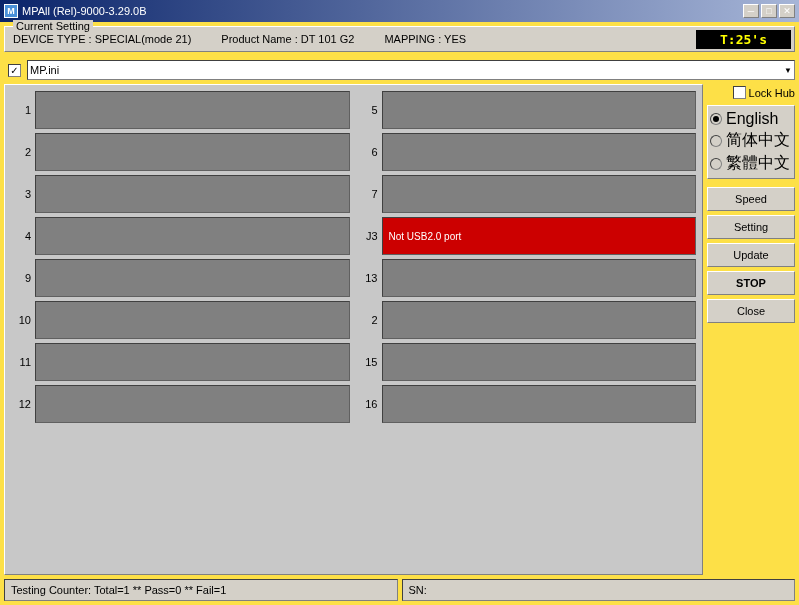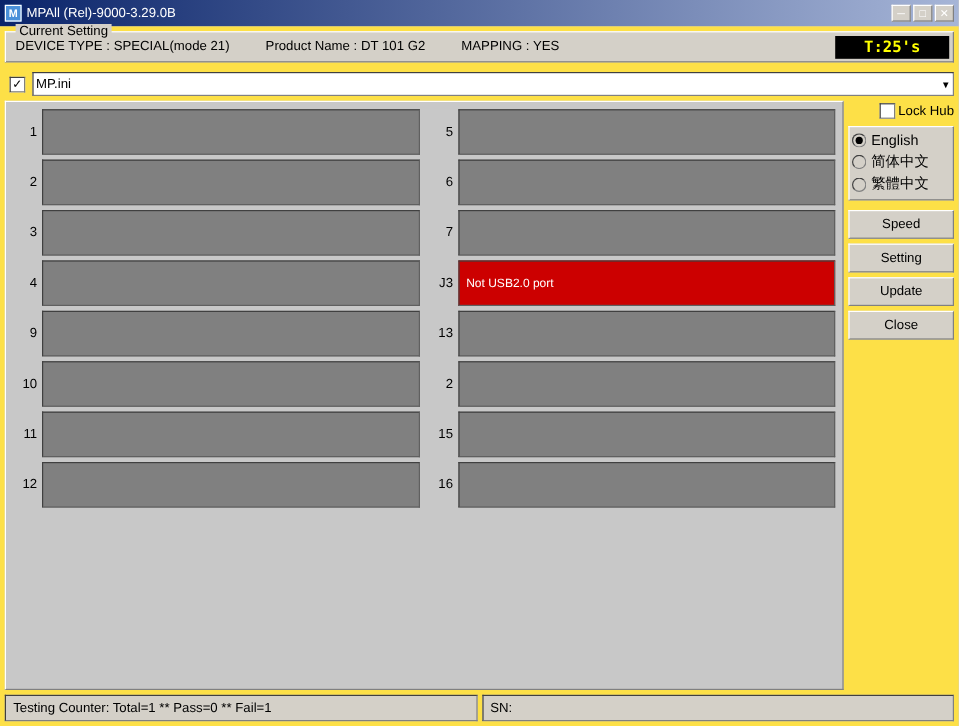--- a/index.html
+++ b/index.html
@@ -169,21 +169,21 @@
       padding: 4px 2px;
       background: #d4d0c8;
       border: 1px solid #808080;
       border-top-color: #fff;
       border-left-color: #fff;
     }
     .radio-row {
       display: flex;
       align-items: center;
       gap: 4px;
-      font-size: 12px;
+      font-size: 16px;
     }
     .radio-circle {
       width: 12px; height: 12px;
       border-radius: 50%;
       background: #d4d0c8;
       border: 1px solid #808080;
       border-top-color: #404040;
       border-left-color: #404040;
       display: flex; align-items: center; justify-content: center;
       flex-shrink: 0;
@@ -389,20 +389,21 @@
         <div class="radio-row">
           <div class="radio-circle"></div>
           <span>繁體中文</span>
         </div>
       </div>
 
       <div class="right-buttons">
         <button class="win-button">Speed</button>
         <button class="win-button">Setting</button>
         <button class="win-button">Update</button>
+        <button class="win-button" style="font-weight:bold;">STOP</button>
         <button class="win-button">Close</button>
       </div>
     </div>
   </div>
 
   <div class="status-bar">
     <div class="status-cell">
       <span>Testing Counter: Total=1 ** Pass=0 ** Fail=1</span>
     </div>
     <div class="status-cell">

